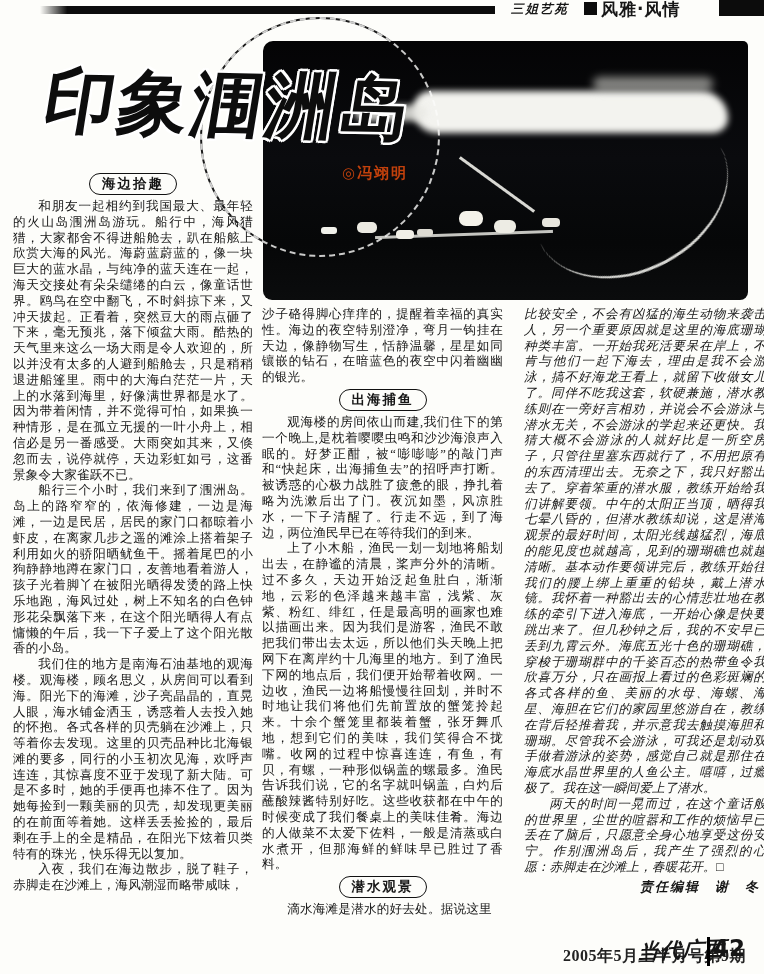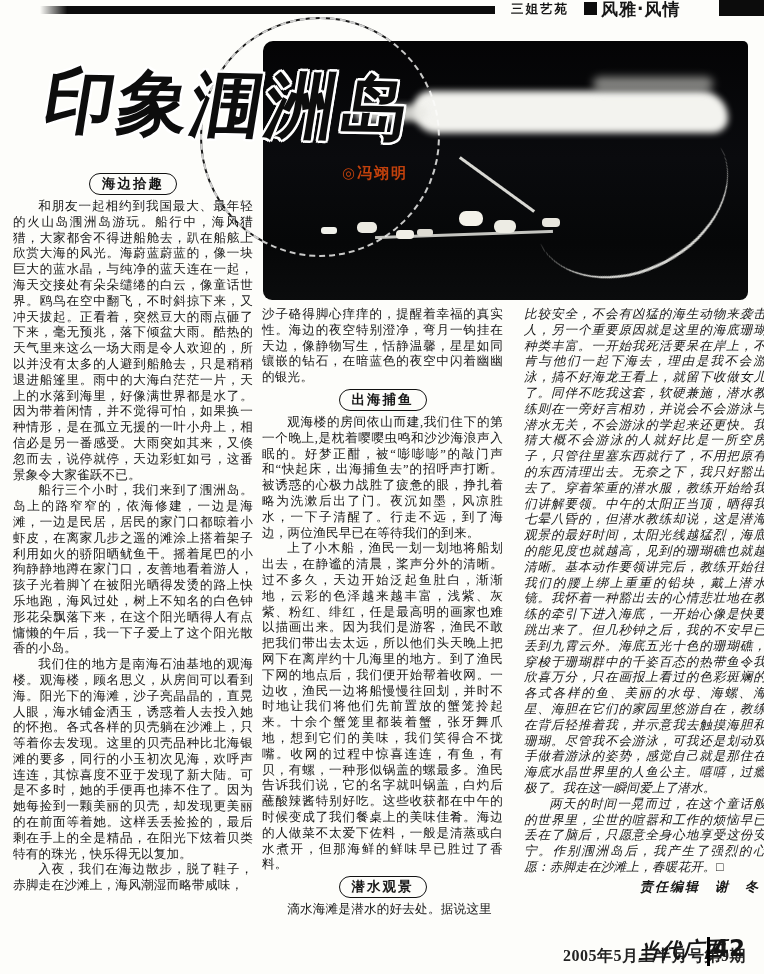--- a/index.html
+++ b/index.html
@@ -7,21 +7,21 @@
     position:relative;width:764px;height:974px;margin:0 auto;
     background:#fdfdfa;overflow:hidden;color:#161616;
     font-family:"Liberation Serif","DejaVu Serif",serif;
   }
   
   .hdr{position:absolute;left:0;top:0;width:764px;height:26px;}
   .hdr-bar-left{position:absolute;left:40px;top:6px;width:455px;height:8px;
     background:linear-gradient(90deg,rgba(10,10,10,0) 0%,#0c0c0c 6%,#0c0c0c 100%);}
   .hdr-tag1{position:absolute;left:498px;top:1px;width:84px;text-align:center;
     font-family:"DejaVu Sans","Liberation Sans",sans-serif;
-    font-size:12.5px;font-weight:bold;letter-spacing:2px;}
+    font-size:12.5px;font-weight:bold;font-style:italic;letter-spacing:2px;}
   .hdr-sq{position:absolute;left:584px;top:2px;width:13px;height:13px;background:#0c0c0c;}
   .hdr-tag2{position:absolute;left:601px;top:-2px;
     font-family:"DejaVu Sans","Liberation Sans",sans-serif;
     font-size:17px;font-weight:bold;letter-spacing:1px;}
   .hdr-bar-right{position:absolute;left:719px;top:0;width:45px;height:16px;background:#0c0c0c;}
   
   .ring{position:absolute;left:200px;top:17px;width:236px;height:236px;border-radius:50%;}
   .ring-black{border:2.5px solid #1a1a1a;z-index:1;}
   .ring-white{border:2px dashed rgba(252,252,250,0.8);z-index:3;}
   

